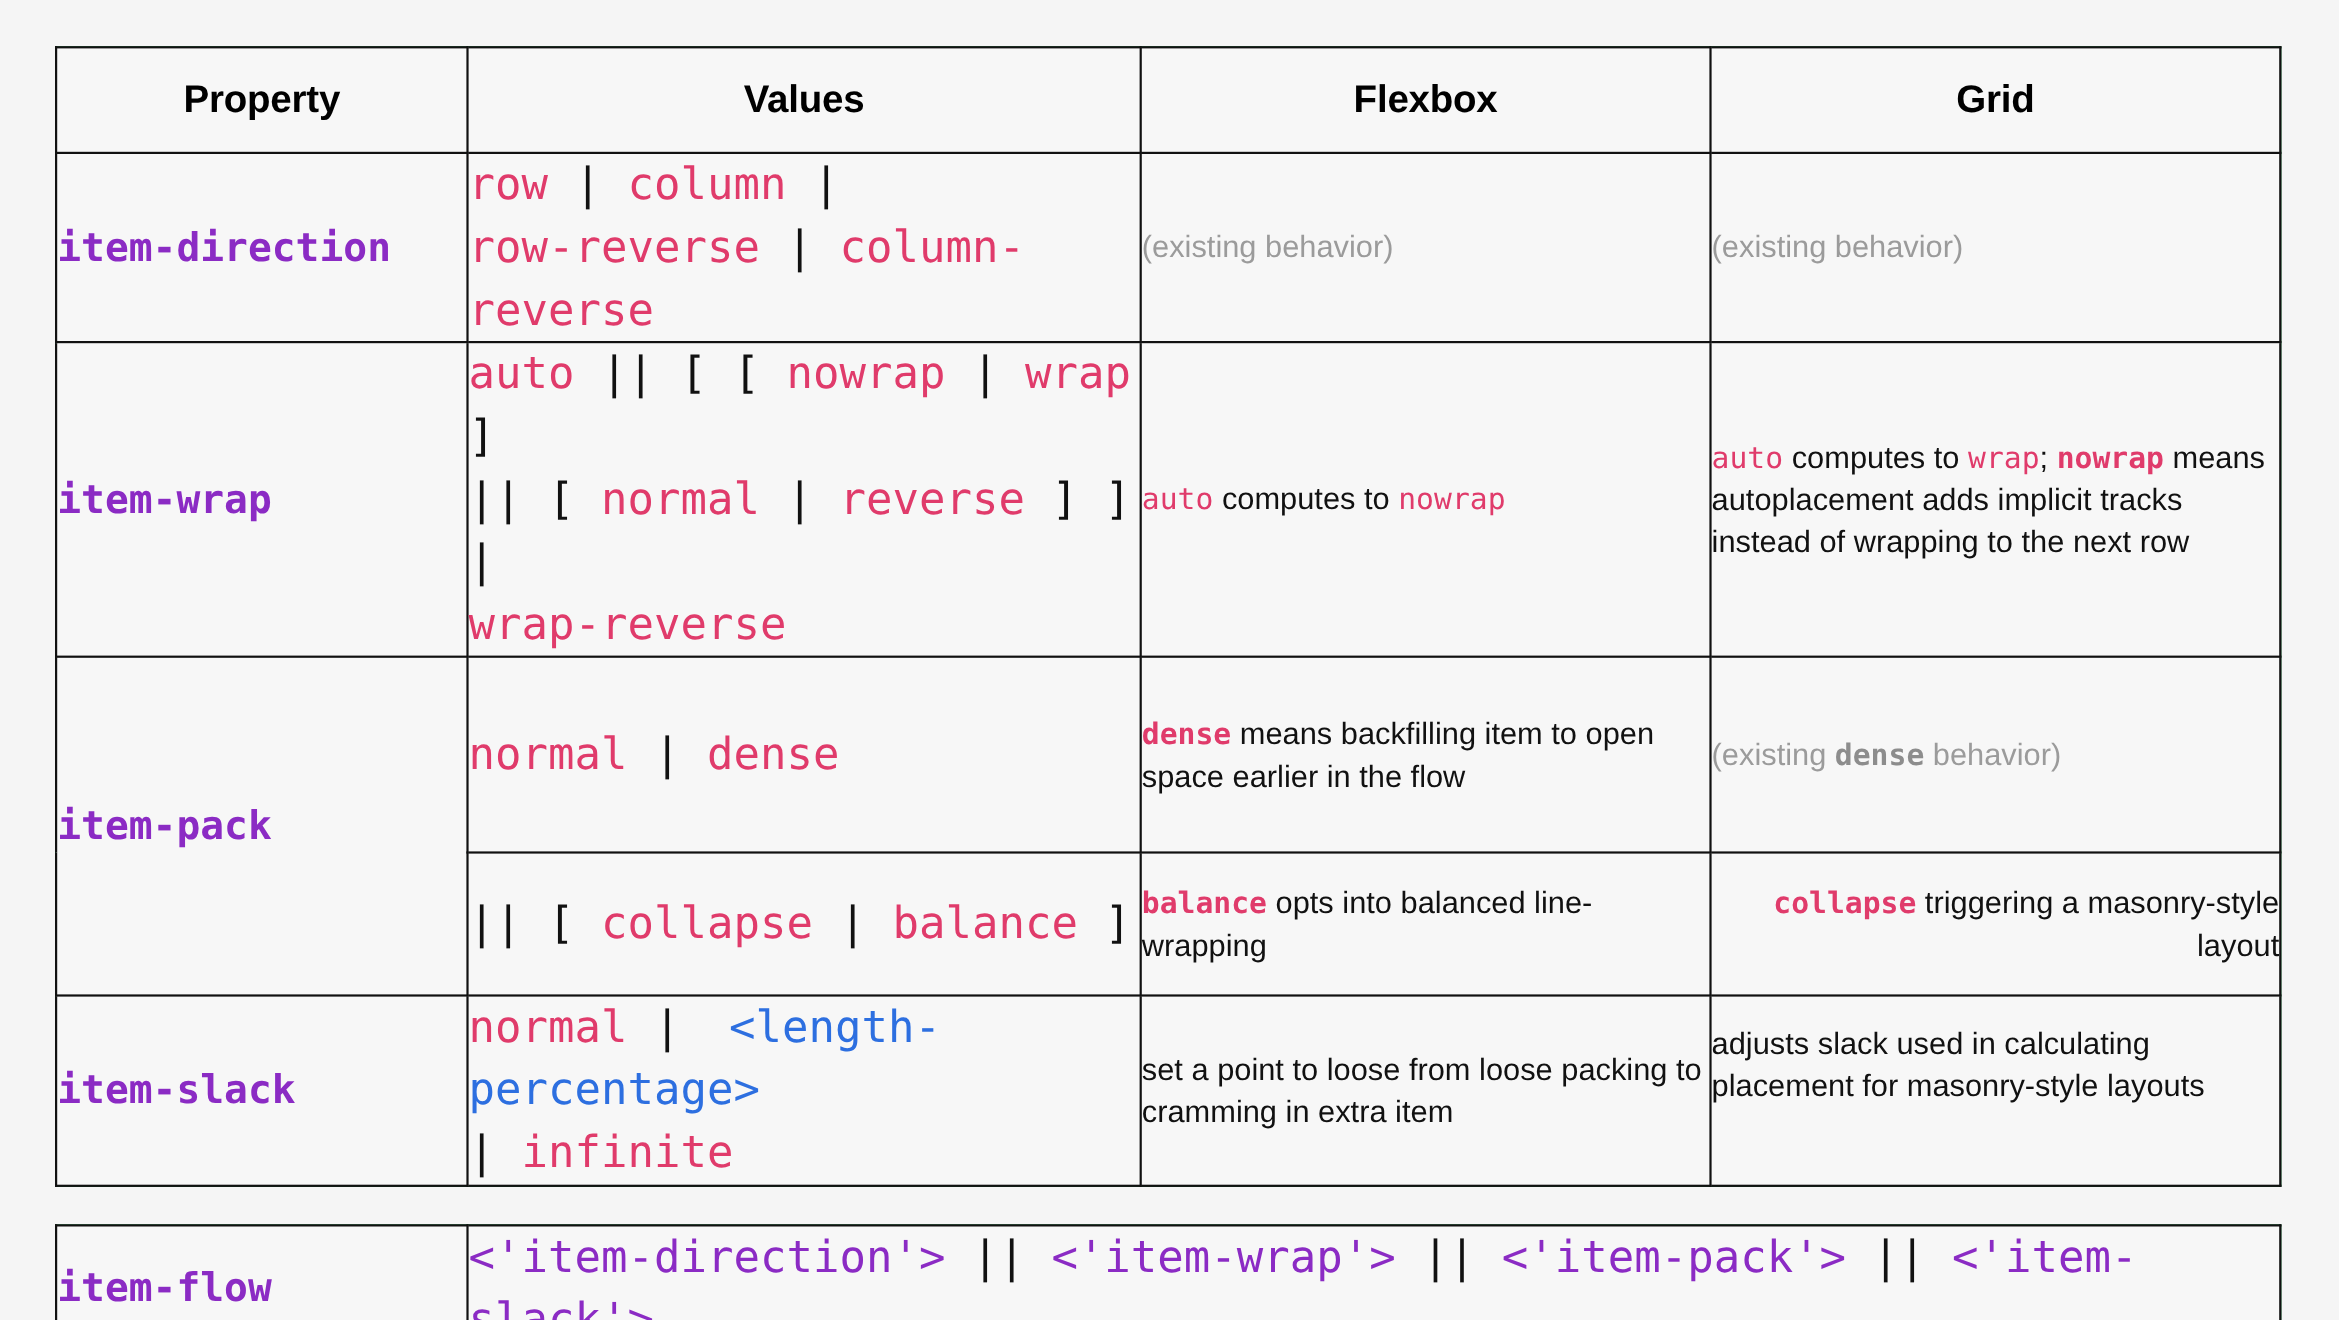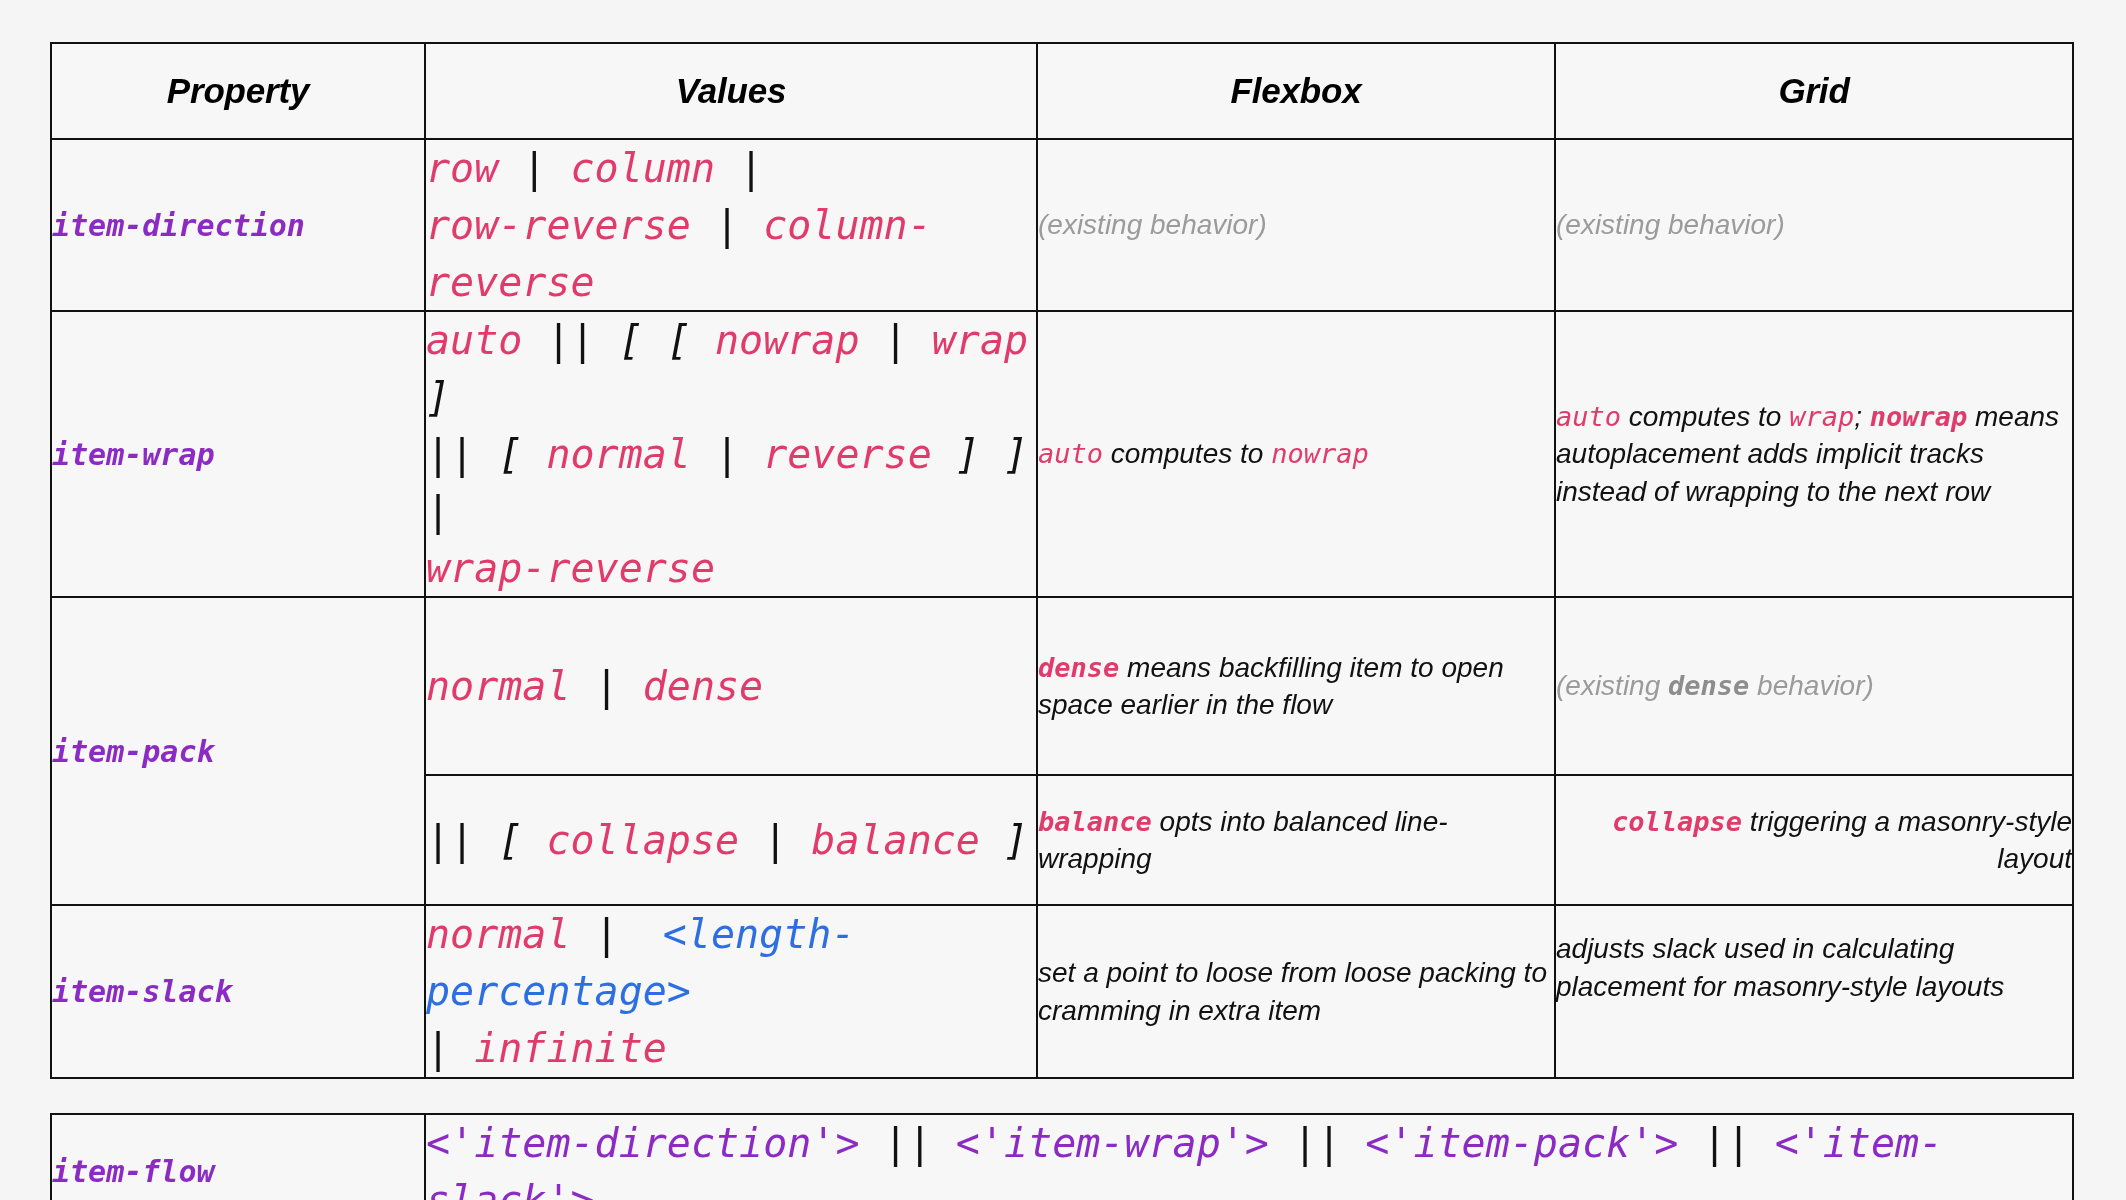--- a/index.html
+++ b/index.html
@@ -19,21 +19,20 @@
     width: 2126px;
     height: 1200px;
     padding: 42px 54px 0 50px;
   }
 
   table.spec {
     border-collapse: collapse;
     table-layout: fixed;
     width: 2022px;
     background: #15803d;
-    font-style: italic;
   }
   table.spec.main { margin-bottom: 34px; }
 
   table.spec td, table.spec th {
     border: 2px solid #111;
     padding: 0;
     background: #f7f7f7;
   }
 
   
@@ -58,21 +57,21 @@
   }
 
   
   td.prop {
     vertical-align: middle;
     padding-left: 28px;
   }
   .prop-name {
     font-family: "DejaVu Sans Mono", "Liberation Mono", monospace;
     font-weight: bold;
-    font-size: 30px;
+    font-size: 36px;
     color: #8b2bc4;
     letter-spacing: 0px;
   }
 
   
   td.vals {
     vertical-align: middle;
     padding: 22px 26px 22px 26px;
   }
   .code {

